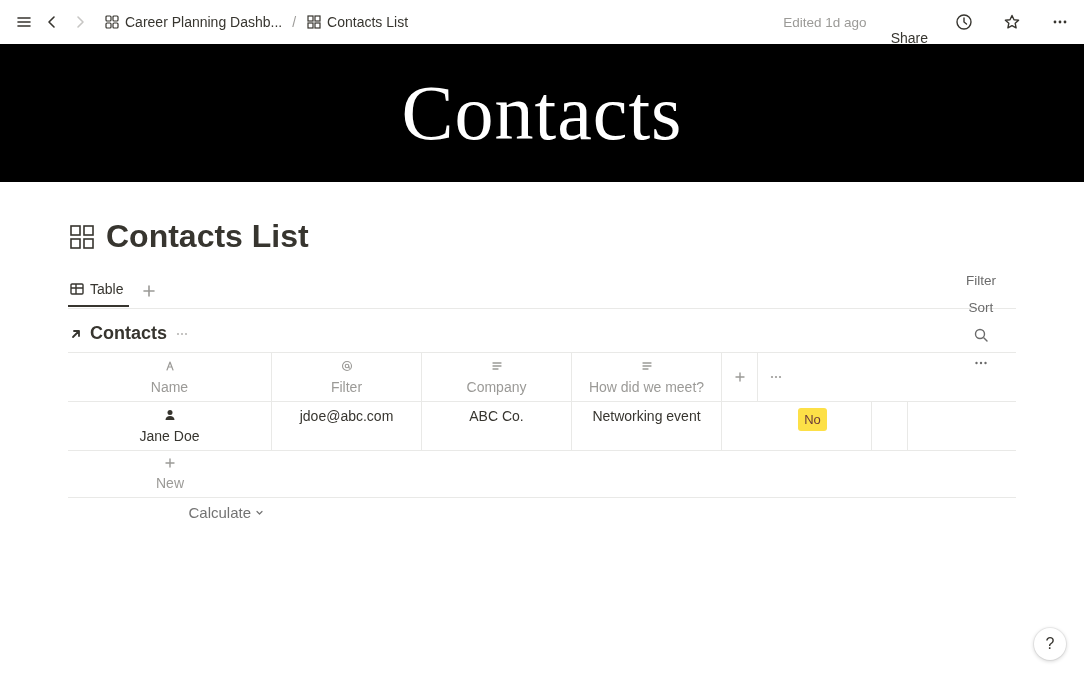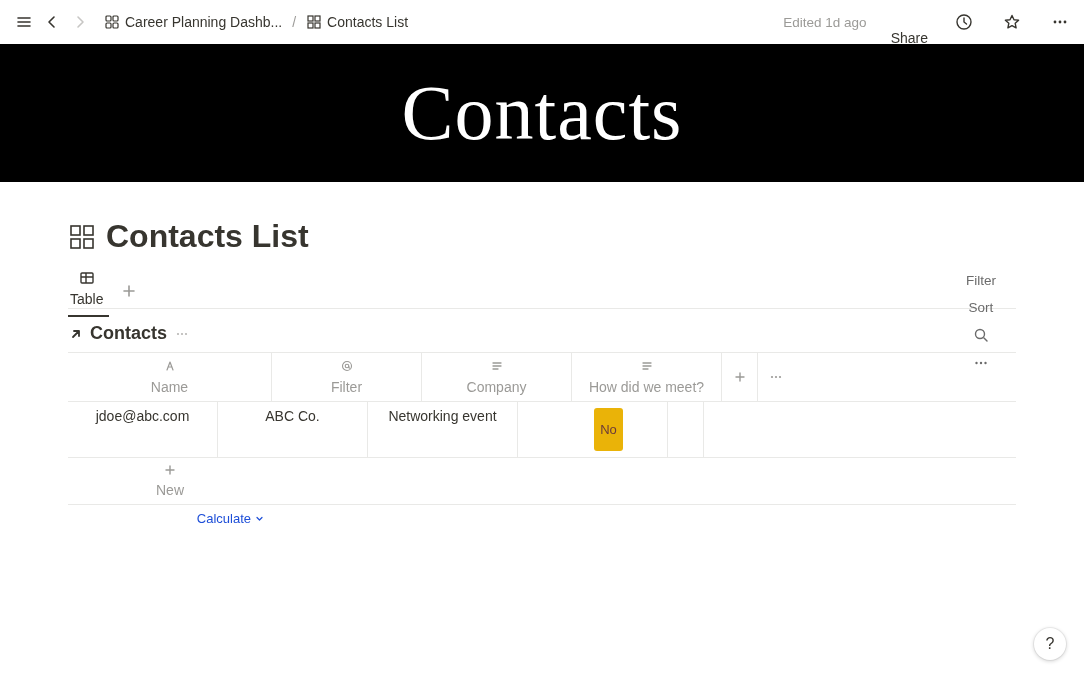--- a/index.html
+++ b/index.html
@@ -88,21 +88,20 @@
     position:relative;
     height:36px;
   }
   .view-tab {
     display:flex; align-items:center; gap:6px;
     font-size:14px;
     padding:6px 6px 8px 2px;
     border-bottom:2px solid #37352f;
     margin-bottom:-1px;
     cursor:pointer;
-    flex-direction:column;
   }
   .view-add {
     width:24px; height:24px;
     display:flex; align-items:center; justify-content:center;
     color:#9b9a97;
     margin-left:8px;
     cursor:pointer;
   }
   .view-right {
     position:absolute; right:0; top:0; bottom:0;
@@ -180,30 +179,30 @@
   .c4 { width:150px; }
   .c5 { width:36px; justify-content:center; }
   .c6 { width:36px; justify-content:center; border-right:none; }
   .hdr { color:#9b9a97; }
   .hdr .prop-icon {
     width:14px; height:14px;
     display:flex; align-items:center; justify-content:center;
   }
   .tag {
     font-size:13px;
-    background:#eab308;
+    background:#fde047;
     color:#6b3a3a;
-    padding:14px 6px;
+    padding:4px 6px;
     border-radius:3px;
     margin-left:32px;
   }
   .footer-row {
     display:flex;
-    font-size:13px;
-    color:#1d4ed8;
+    font-size:15px;
+    color:#737373;
   }
   .footer-row .calc {
     width:204px;
     display:flex;
     align-items:center;
     justify-content:flex-end;
     gap:4px;
     padding:6px 8px 0 8px;
     cursor:pointer;
   }
@@ -417,20 +416,29 @@
       <div class="cell hdr c6 last">
         <svg width="14" height="14" viewBox="0 0 14 14">
             <circle cx="3" cy="7" r="1.1" fill="currentColor"></circle>
             <circle cx="7" cy="7" r="1.1" fill="currentColor"></circle>
             <circle cx="11" cy="7" r="1.1" fill="currentColor"></circle>
           </svg>
       </div>
     </div>
 
     <div class="tbl-row">
+      <div class="cell c0">
+        <span>
+          <svg width="14" height="14" viewBox="0 0 14 14">
+              <circle cx="7" cy="4.5" r="2.5" fill="#37352f"></circle>
+              <path d="M2.5 12c0-2.5 2-4 4.5-4s4.5 1.5 4.5 4" fill="#37352f"></path>
+            </svg>
+        </span>
+        <span>Jane Doe</span>
+      </div>
       <div class="cell c1">
         <span>jdoe@abc.com</span>
       </div>
       <div class="cell c2">
         <span>ABC Co.</span>
       </div>
       <div class="cell c3">
         <span>Networking event</span>
       </div>
       <div class="cell c4">

